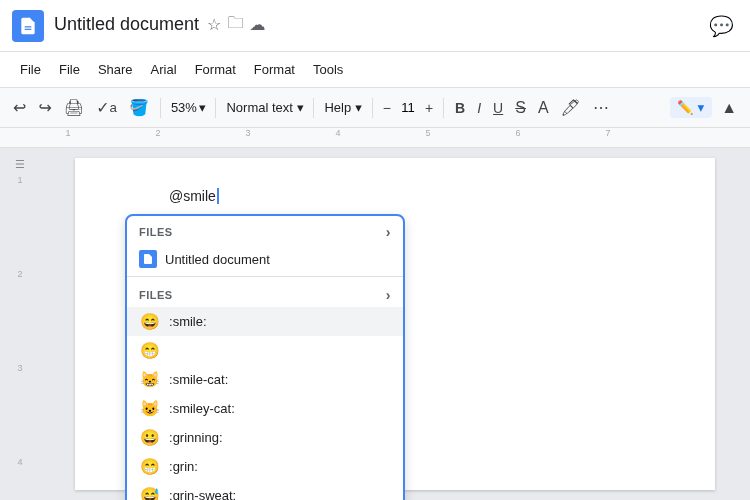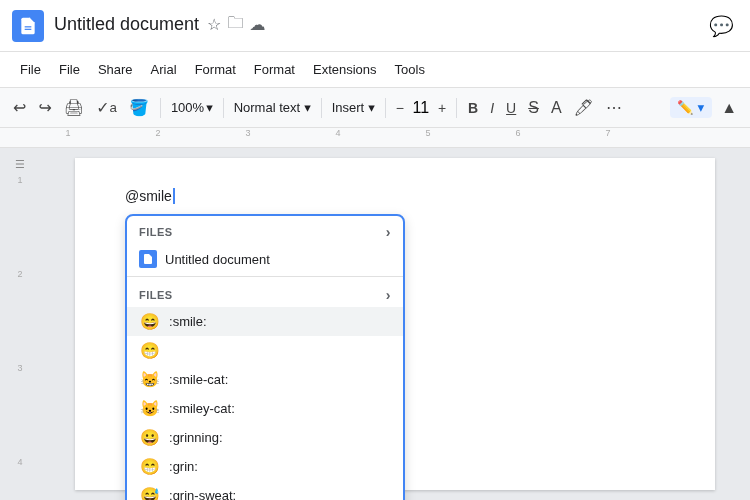--- a/index.html
+++ b/index.html
@@ -88,21 +88,21 @@
       display: flex; gap: 4px;
     }
     .zoom-select {
       font-size: 13px; color: #202124; padding: 2px 4px;
       border-radius: 3px; cursor: pointer; display: flex; align-items: center; gap: 2px;
     }
     .font-size-control {
       display: flex; align-items: center; gap: 2px;
     }
     .font-size-btn { font-size: 14px; padding: 2px 4px; }
-    .font-size-value { font-size: 16px; min-width: 22px; text-align: center; }
+    .font-size-value { font-size: 13px; min-width: 22px; text-align: center; }
     .bold-btn { font-weight: bold; font-size: 14px; }
     .italic-btn { font-style: italic; font-size: 14px; }
     .underline-btn { text-decoration: underline; font-size: 14px; }
     .toolbar-right { margin-left: auto; display: flex; align-items: center; gap: 4px; }
     .pen-btn {
       background: #e8f0fe; border: none; border-radius: 4px; cursor: pointer;
       padding: 3px 8px; display: flex; align-items: center; gap: 3px; color: #1a73e8;
     }
 
     
@@ -147,21 +147,21 @@
       min-height: 100%;
       box-shadow: 0 1px 3px rgba(0,0,0,0.2);
       padding: 30px 50px 30px 50px;
       position: relative;
     }
 
     
     .typed-text {
       font-size: 14px; color: #202124; font-family: Arial, sans-serif;
       margin-bottom: 4px;
-      display: flex; align-items: flex-end;
+      display: flex; align-items: flex-end; margin-left: 44px;
     }
     .cursor {
       display: inline-block;
       width: 2px; height: 16px;
       background: #4285f4;
       margin-left: 1px;
       animation: blink 1s infinite;
     }
     @keyframes blink { 0%,100%{opacity:1} 50%{opacity:0} }
 
@@ -234,43 +234,42 @@
   </div>
 </div>
 
 <div class="menu-bar">
   <span class="menu-item">File</span>
   <span class="menu-item">File</span>
   <span class="menu-item">Share</span>
   <span class="menu-item">Arial</span>
   <span class="menu-item">Format</span>
   <span class="menu-item">Format</span>
-  <span class="menu-item">Extensions</span>
   <span class="menu-item">Tools</span>
 </div>
 
 <div class="toolbar">
   <button class="toolbar-btn">↩</button>
   <button class="toolbar-btn">↪</button>
   <button class="toolbar-btn">🖨</button>
   <button class="toolbar-btn">✓<sub>a</sub></button>
   <button class="toolbar-btn">🪣</button>
   <div class="toolbar-separator"></div>
   <div class="toolbar-select zoom-select">
-    <span>100%</span>
+    <span>53%</span>
     <span>▾</span>
   </div>
   <div class="toolbar-separator"></div>
   <div class="toolbar-select">
     <span>Normal text</span>
     <span>▾</span>
   </div>
   <div class="toolbar-separator"></div>
   <div class="toolbar-select">
-    <span>Insert</span>
+    <span>Help</span>
     <span>▾</span>
   </div>
   <div class="toolbar-separator"></div>
   <div class="font-size-control">
     <button class="toolbar-btn font-size-btn">−</button>
     <span class="font-size-value">11</span>
     <button class="toolbar-btn font-size-btn">+</button>
   </div>
   <div class="toolbar-separator"></div>
   <button class="toolbar-btn bold-btn">B</button>

